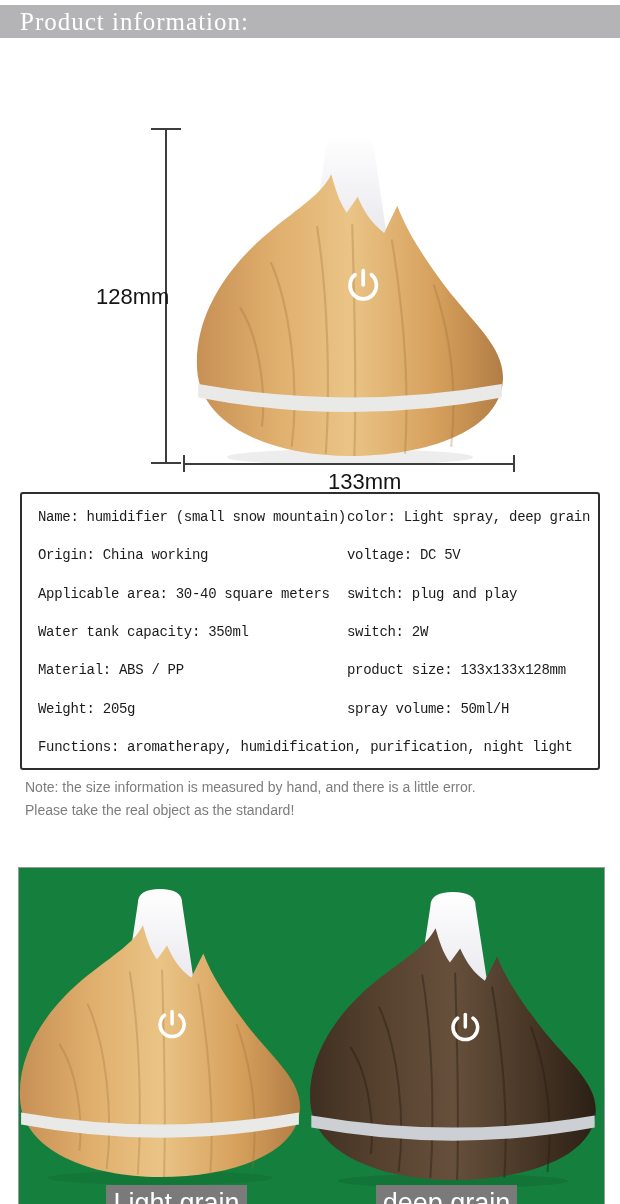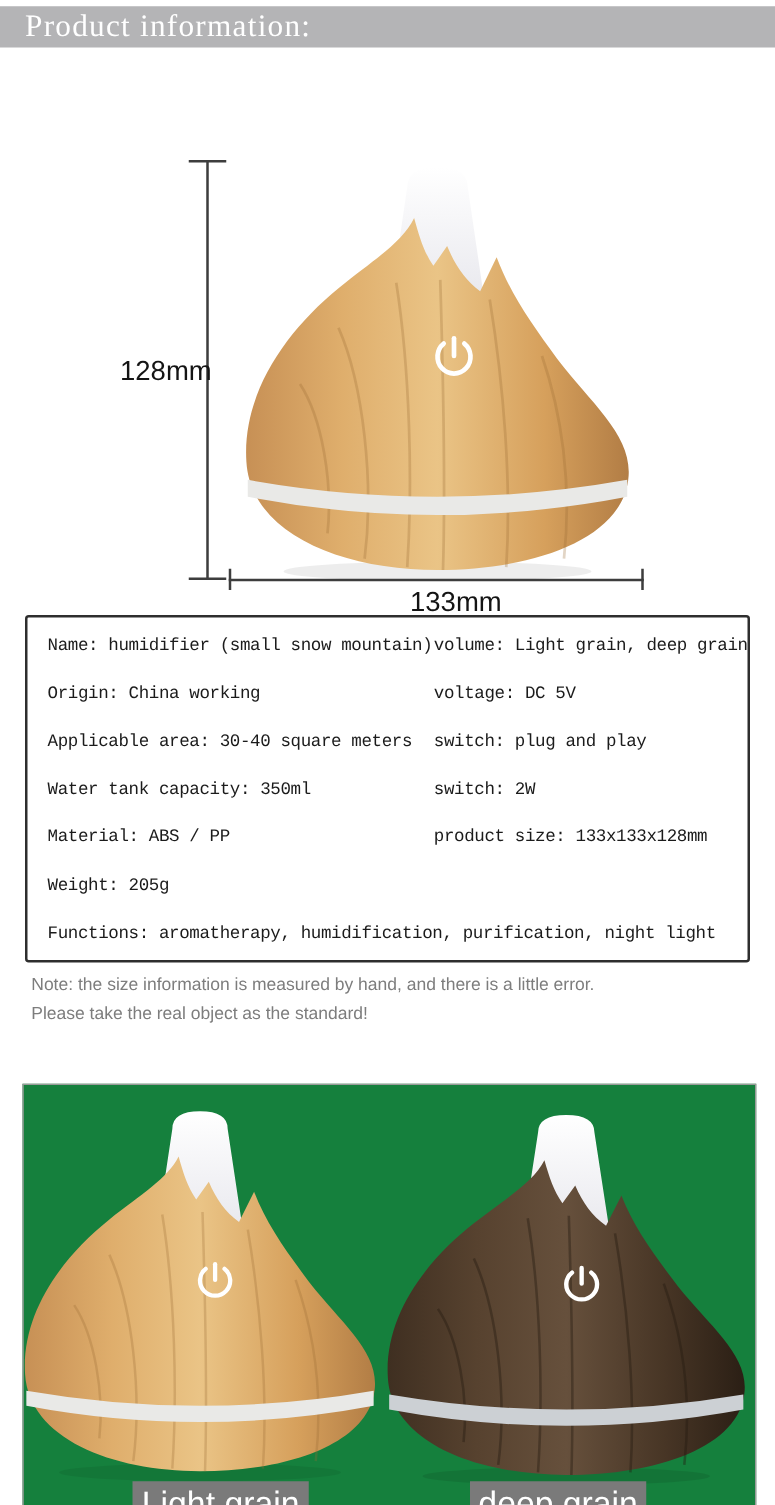--- a/index.html
+++ b/index.html
@@ -146,40 +146,41 @@
     <div class="hdim-line"></div>
     <div class="hdim-tick-left"></div>
     <div class="hdim-tick-right"></div>
     <div class="dim-label dim-h">128mm</div>
     <div class="dim-label dim-w">133mm</div>
   </div>
 
   <div class="spec-table">
     <div class="spec-row">
       <div class="spec-left">Name: humidifier (small snow mountain)</div>
-      <div class="spec-right">volume: Light grain, deep grain</div>
+      <div class="spec-right">color: Light spray, deep grain</div>
     </div>
     <div class="spec-row">
       <div class="spec-left">Origin: China working</div>
       <div class="spec-right">voltage: DC 5V</div>
     </div>
     <div class="spec-row">
       <div class="spec-left">Applicable area: 30-40 square meters</div>
       <div class="spec-right">switch: plug and play</div>
     </div>
     <div class="spec-row">
       <div class="spec-left">Water tank capacity: 350ml</div>
       <div class="spec-right">switch: 2W</div>
     </div>
     <div class="spec-row">
       <div class="spec-left">Material: ABS / PP</div>
       <div class="spec-right">product size: 133x133x128mm</div>
     </div>
     <div class="spec-row">
       <div class="spec-left">Weight: 205g</div>
+      <div class="spec-right">spray volume: 50ml/H</div>
     </div>
     <div class="spec-row full">
       <div class="spec-left">Functions: aromatherapy, humidification, purification, night light</div>
     </div>
   </div>
 
   <div class="note">
     <div>Note: the size information is measured by hand, and there is a little error.</div>
     <div>Please take the real object as the standard!</div>
   </div>

